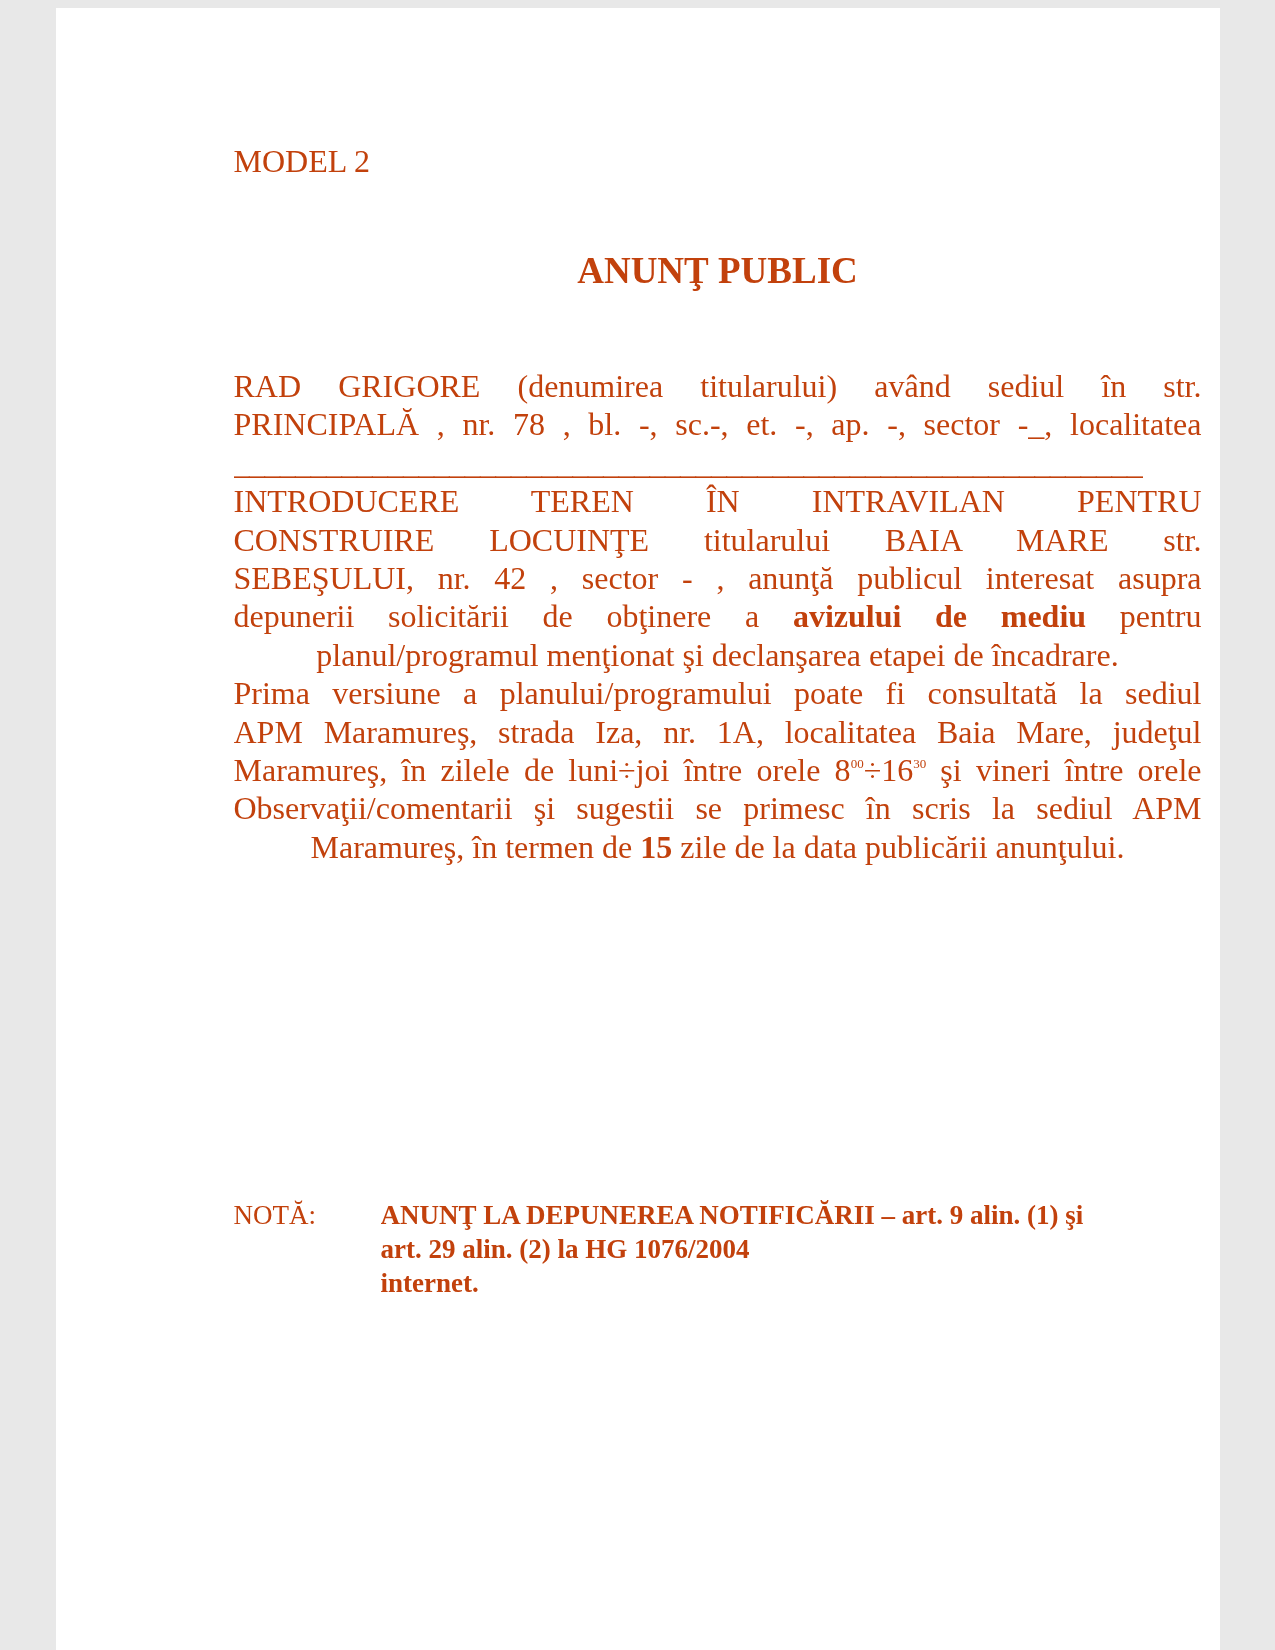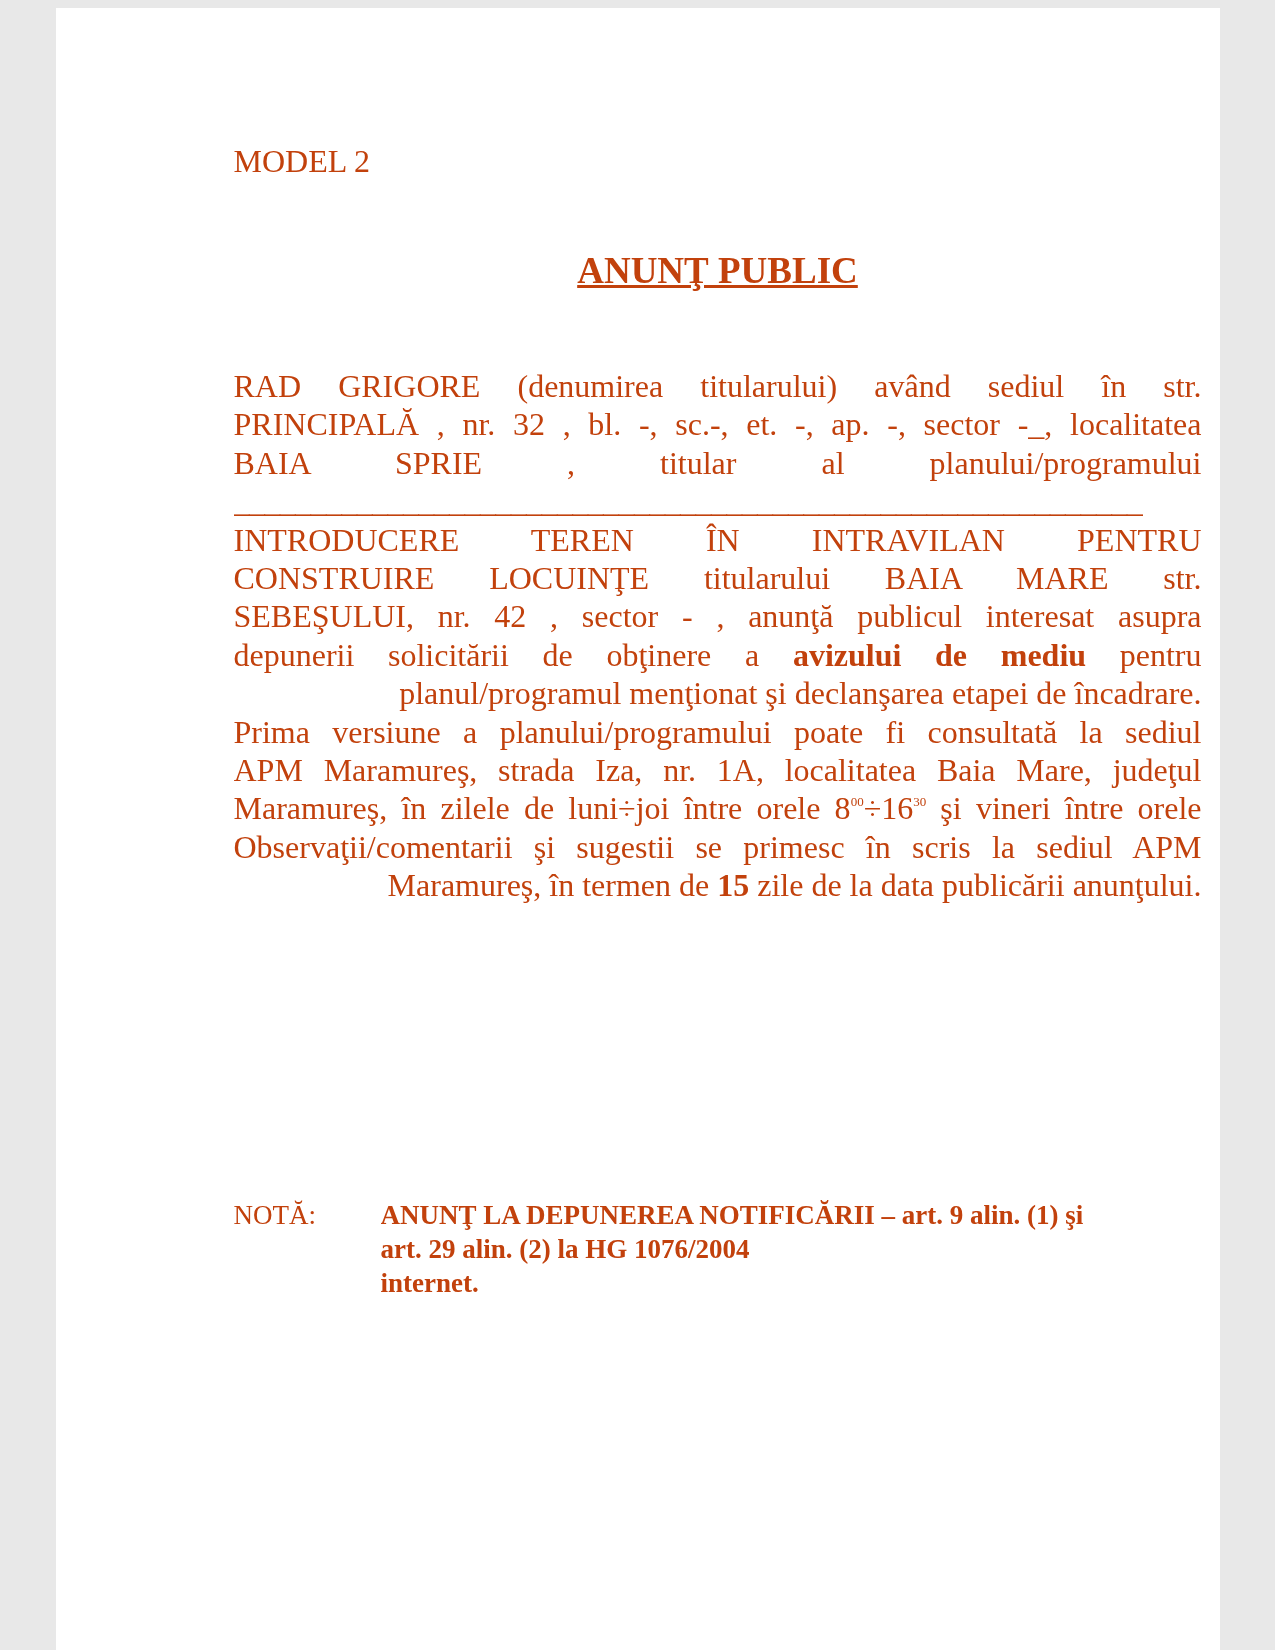--- a/index.html
+++ b/index.html
@@ -23,39 +23,38 @@
   }
   .doc-title {
     position: absolute;
     left: 178px;
     top: 241px;
     width: 968px;
     text-align: center;
     font-weight: bold;
     font-size: 37px;
     line-height: 44px;
-    text-decoration: underline;
   }
   .body-block {
     position: absolute;
     left: 178px;
     top: 359px;
     width: 968px;
     font-size: 32px;
     line-height: 38.4px;
   }
   .jline {            
     text-align: justify;
     text-align-last: justify;
     white-space: normal;
     height: 38.4px;
     overflow: hidden;
   }
   .nline {            
-    text-align: right;
+    text-align: center;
     height: 38.4px;
     overflow: hidden;
     white-space: nowrap;
   }
   .fill-line {        
     height: 38.4px;
     overflow: hidden;
     white-space: nowrap;
     letter-spacing: -0.6px;
   }
@@ -92,22 +91,21 @@
 <body>
 
 <div class="page">
 
   <div class="model-label">MODEL 2</div>
 
   <div class="doc-title">ANUNŢ PUBLIC</div>
 
   <div class="body-block">
     <div class="jline">RAD GRIGORE (denumirea titularului) având sediul în str.</div>
-    <div class="jline">PRINCIPALĂ , nr. 32 , bl. -, sc.-, et. -, ap. -, sector -_, localitatea</div>
-    <div class="jline">BAIA SPRIE , titular al planului/programului</div>
+    <div class="jline">PRINCIPALĂ , nr. 78 , bl. -, sc.-, et. -, ap. -, sector -_, localitatea</div>
     <div class="fill-line">___________________________________________________________</div>
     <div class="jline">INTRODUCERE TEREN ÎN INTRAVILAN PENTRU</div>
     <div class="jline">CONSTRUIRE LOCUINŢE titularului BAIA MARE str.</div>
     <div class="jline">SEBEŞULUI, nr. 42 , sector - , anunţă publicul interesat asupra</div>
     <div class="jline"><span>depunerii solicitării de obţinere a </span><span class="b">avizului de mediu</span><span> pentru</span></div>
     <div class="nline">planul/programul menţionat şi declanşarea etapei de încadrare.</div>
     <div class="jline">Prima versiune a planului/programului poate fi consultată la sediul</div>
     <div class="jline">APM Maramureş, strada Iza, nr. 1A, localitatea Baia Mare, judeţul</div>
     <div class="jline"><span>Maramureş, în zilele de luni÷joi între orele 8</span><span class="sup">00</span><span>÷16</span><span class="sup">30</span><span> şi vineri între orele</span></div>
     <div class="jline">Observaţii/comentarii şi sugestii se primesc în scris la sediul APM</div>

